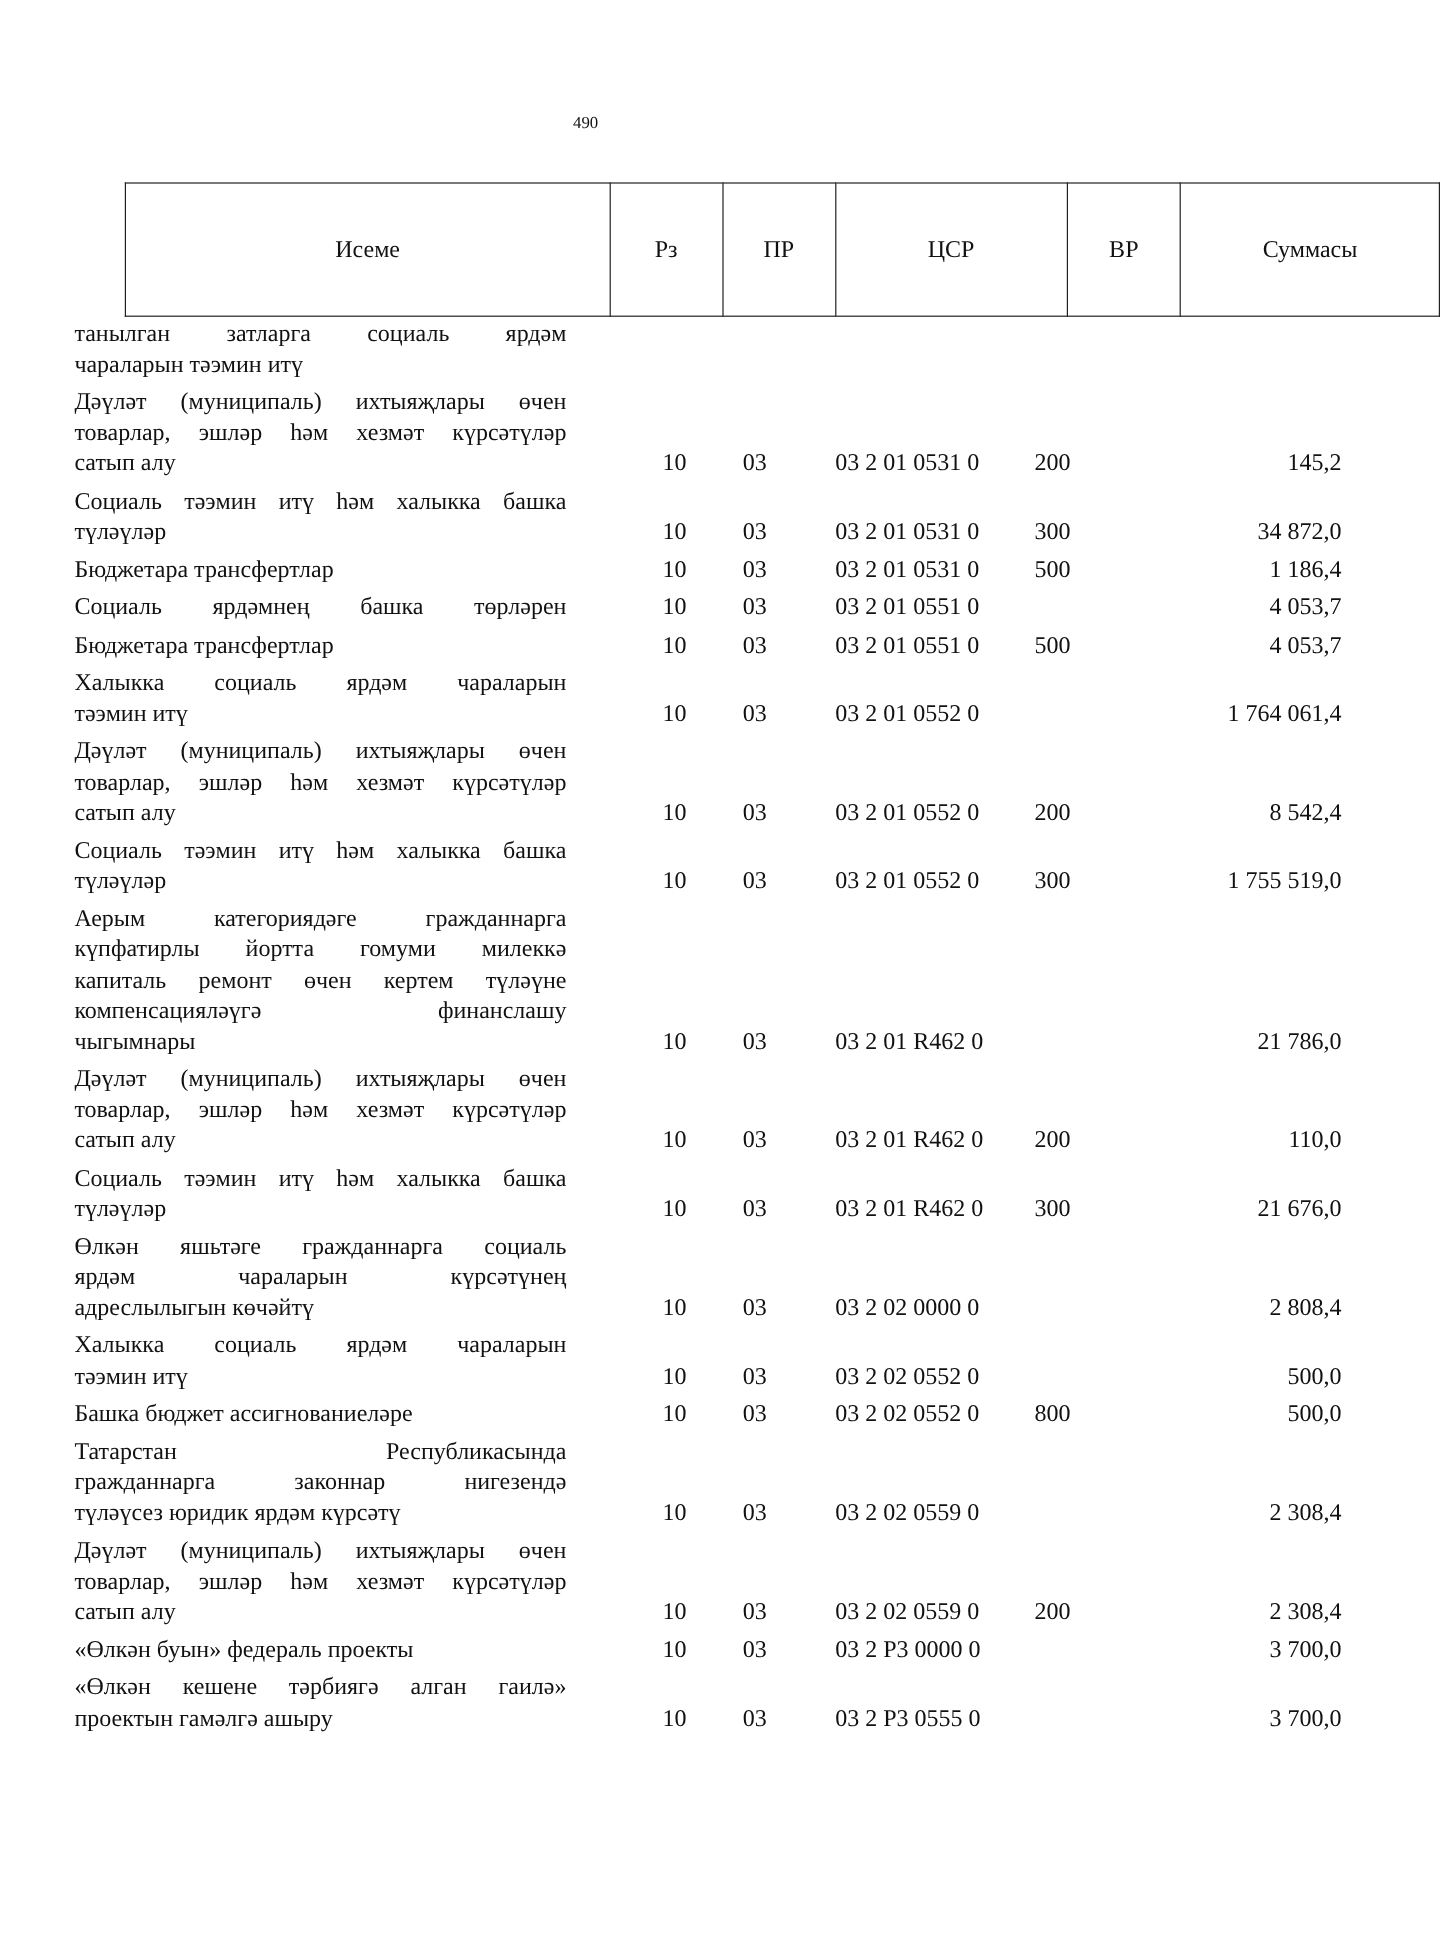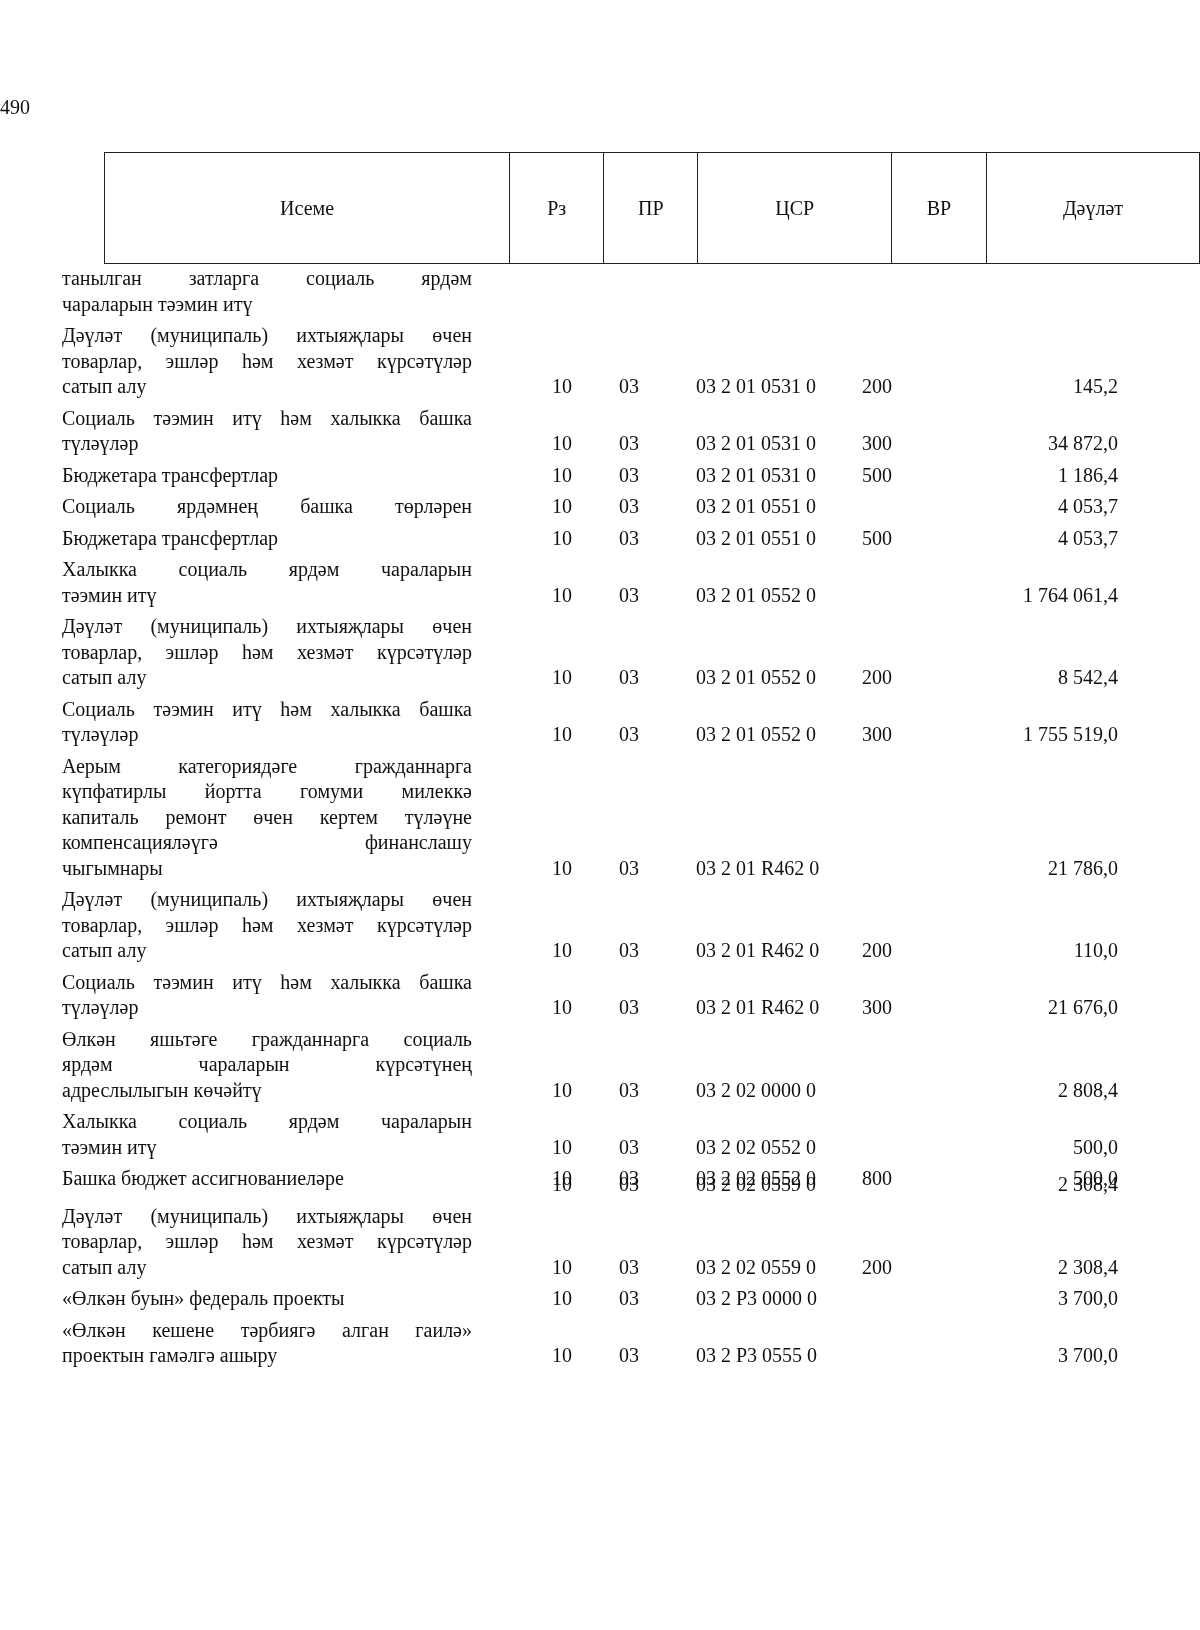--- a/index.html
+++ b/index.html
@@ -1,19 +1,19 @@
 <!DOCTYPE html>
 <html><head>
 <meta charset="utf-8">
 <style>
   html, body { margin: 0; padding: 0; background: #ffffff; }
   body { width: 1200px; height: 1630px; position: relative; overflow: hidden;
          font-family: "Liberation Serif", "DejaVu Serif", serif; color: #111; }
-  .page-number { position: absolute; top: 96px; left: 0; width: 976px; text-align: left;
-                 font-size: 20px; }
+  .page-number { position: absolute; top: 96px; left: 0; width: 976px; text-align: center;
+                 font-size: 14px; }
   table.header { position: absolute; top: 152px; left: 104px; border-collapse: collapse;
                  height: 112px; }
   table.header th { border: 1.5px solid #222; font-weight: normal; font-size: 20px;
                     text-align: center; vertical-align: middle; padding: 16px; }
   .c1 { width: 433px; } .c2 { width: 69px; } .c3 { width: 68px; }
   .c4 { width: 184px; } .c5 { width: 69px; } .c6 { width: 203px; }
   .rows { position: absolute; top: 266px; left: 0; width: 1200px; }
   .row { position: relative; display: flex; align-items: flex-end; margin-bottom: 6px; }
   .name { width: 410px; margin-left: 62px; font-size: 20px; line-height: 25.5px;
           text-align: justify; text-align-last: left; }
@@ -32,21 +32,21 @@
 <div class="page-number">490</div>
 
 <table class="header">
   <tbody>
       <tr>
     <th class="c1">Исеме</th>
     <th class="c2">Рз</th>
     <th class="c3">ПР</th>
     <th class="c4">ЦСР</th>
     <th class="c5">ВР</th>
-    <th class="c6">Дәүләт</th>
+    <th class="c6">Суммасы</th>
   </tr>
 </tbody>
   </table>
 
 <div class="rows" id="rows">
     <div class="row">
     <div class="name">
         <span class="ln">танылган затларга социаль ярдәм</span>
         <span class="ln last">чараларын тәэмин итү</span>
       </div>
@@ -207,20 +207,25 @@
     <div class="name">
         <span class="ln last">Башка бюджет ассигнованиеләре</span>
       </div>
     <span class="cell rz">10</span>
     <span class="cell pr">03</span>
     <span class="cell csr">03 2 02 0552 0</span>
     <span class="cell vr">800</span>
     <span class="cell sum">500,0</span>
   </div>
     <div class="row">
+    <div class="name">
+        <span class="ln">Татарстан Республикасында</span>
+        <span class="ln">гражданнарга законнар нигезендә</span>
+        <span class="ln last">түләүсез юридик ярдәм күрсәтү</span>
+      </div>
     <span class="cell rz">10</span>
     <span class="cell pr">03</span>
     <span class="cell csr">03 2 02 0559 0</span>
     <span class="cell vr"></span>
     <span class="cell sum">2 308,4</span>
   </div>
     <div class="row">
     <div class="name">
         <span class="ln">Дәүләт (муниципаль) ихтыяҗлары өчен</span>
         <span class="ln">товарлар, эшләр һәм хезмәт күрсәтүләр</span>

